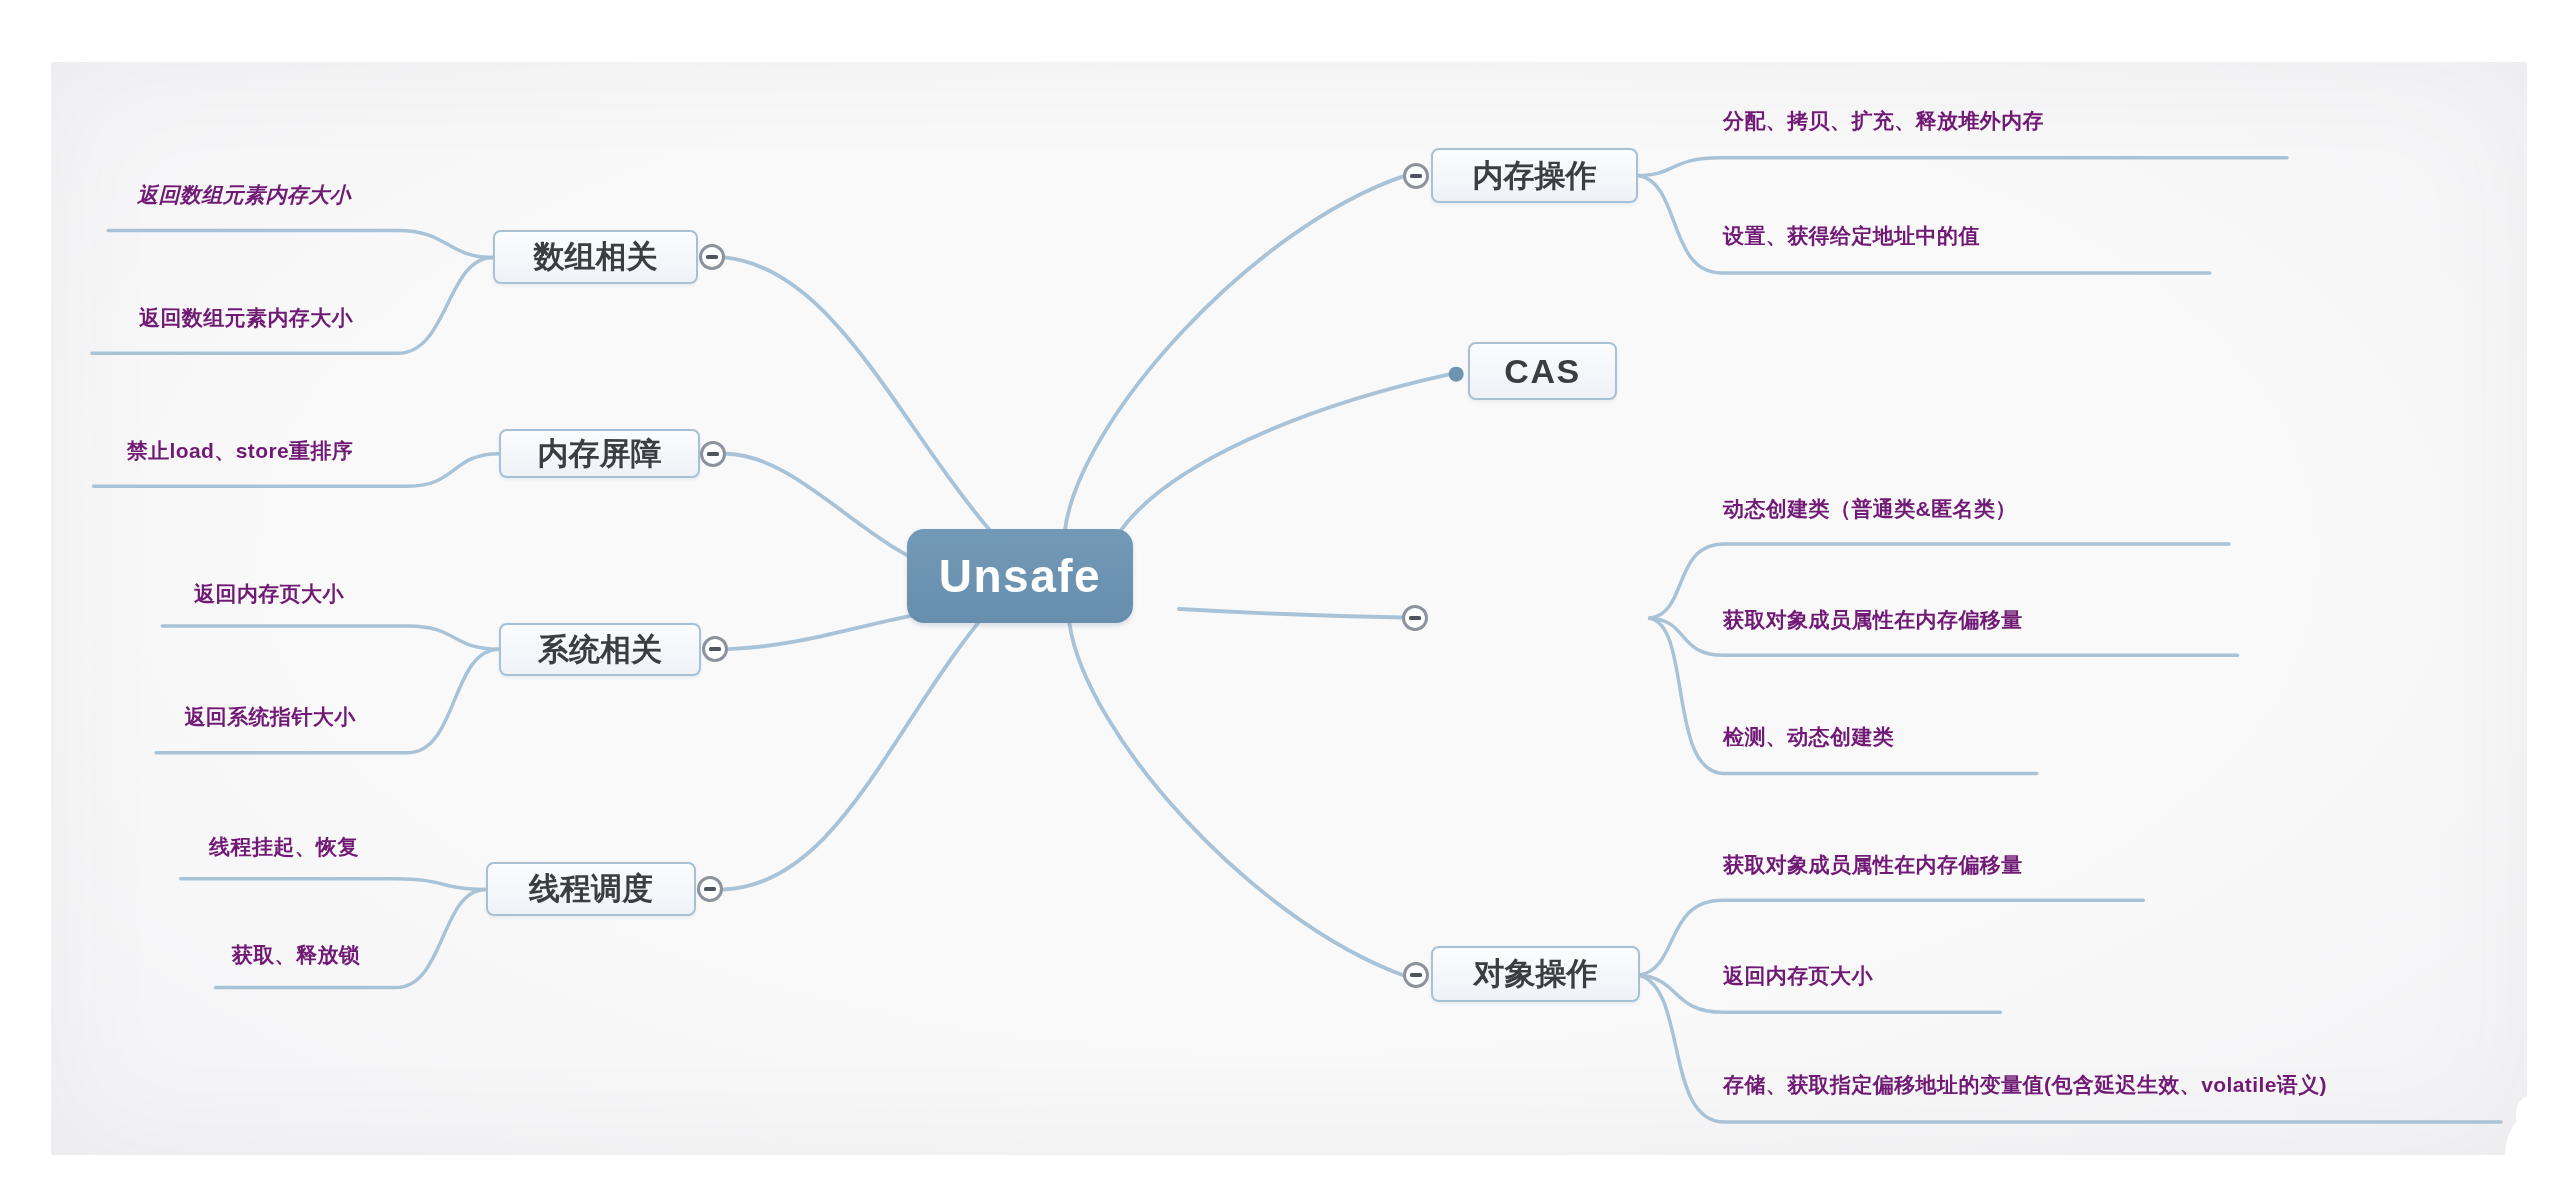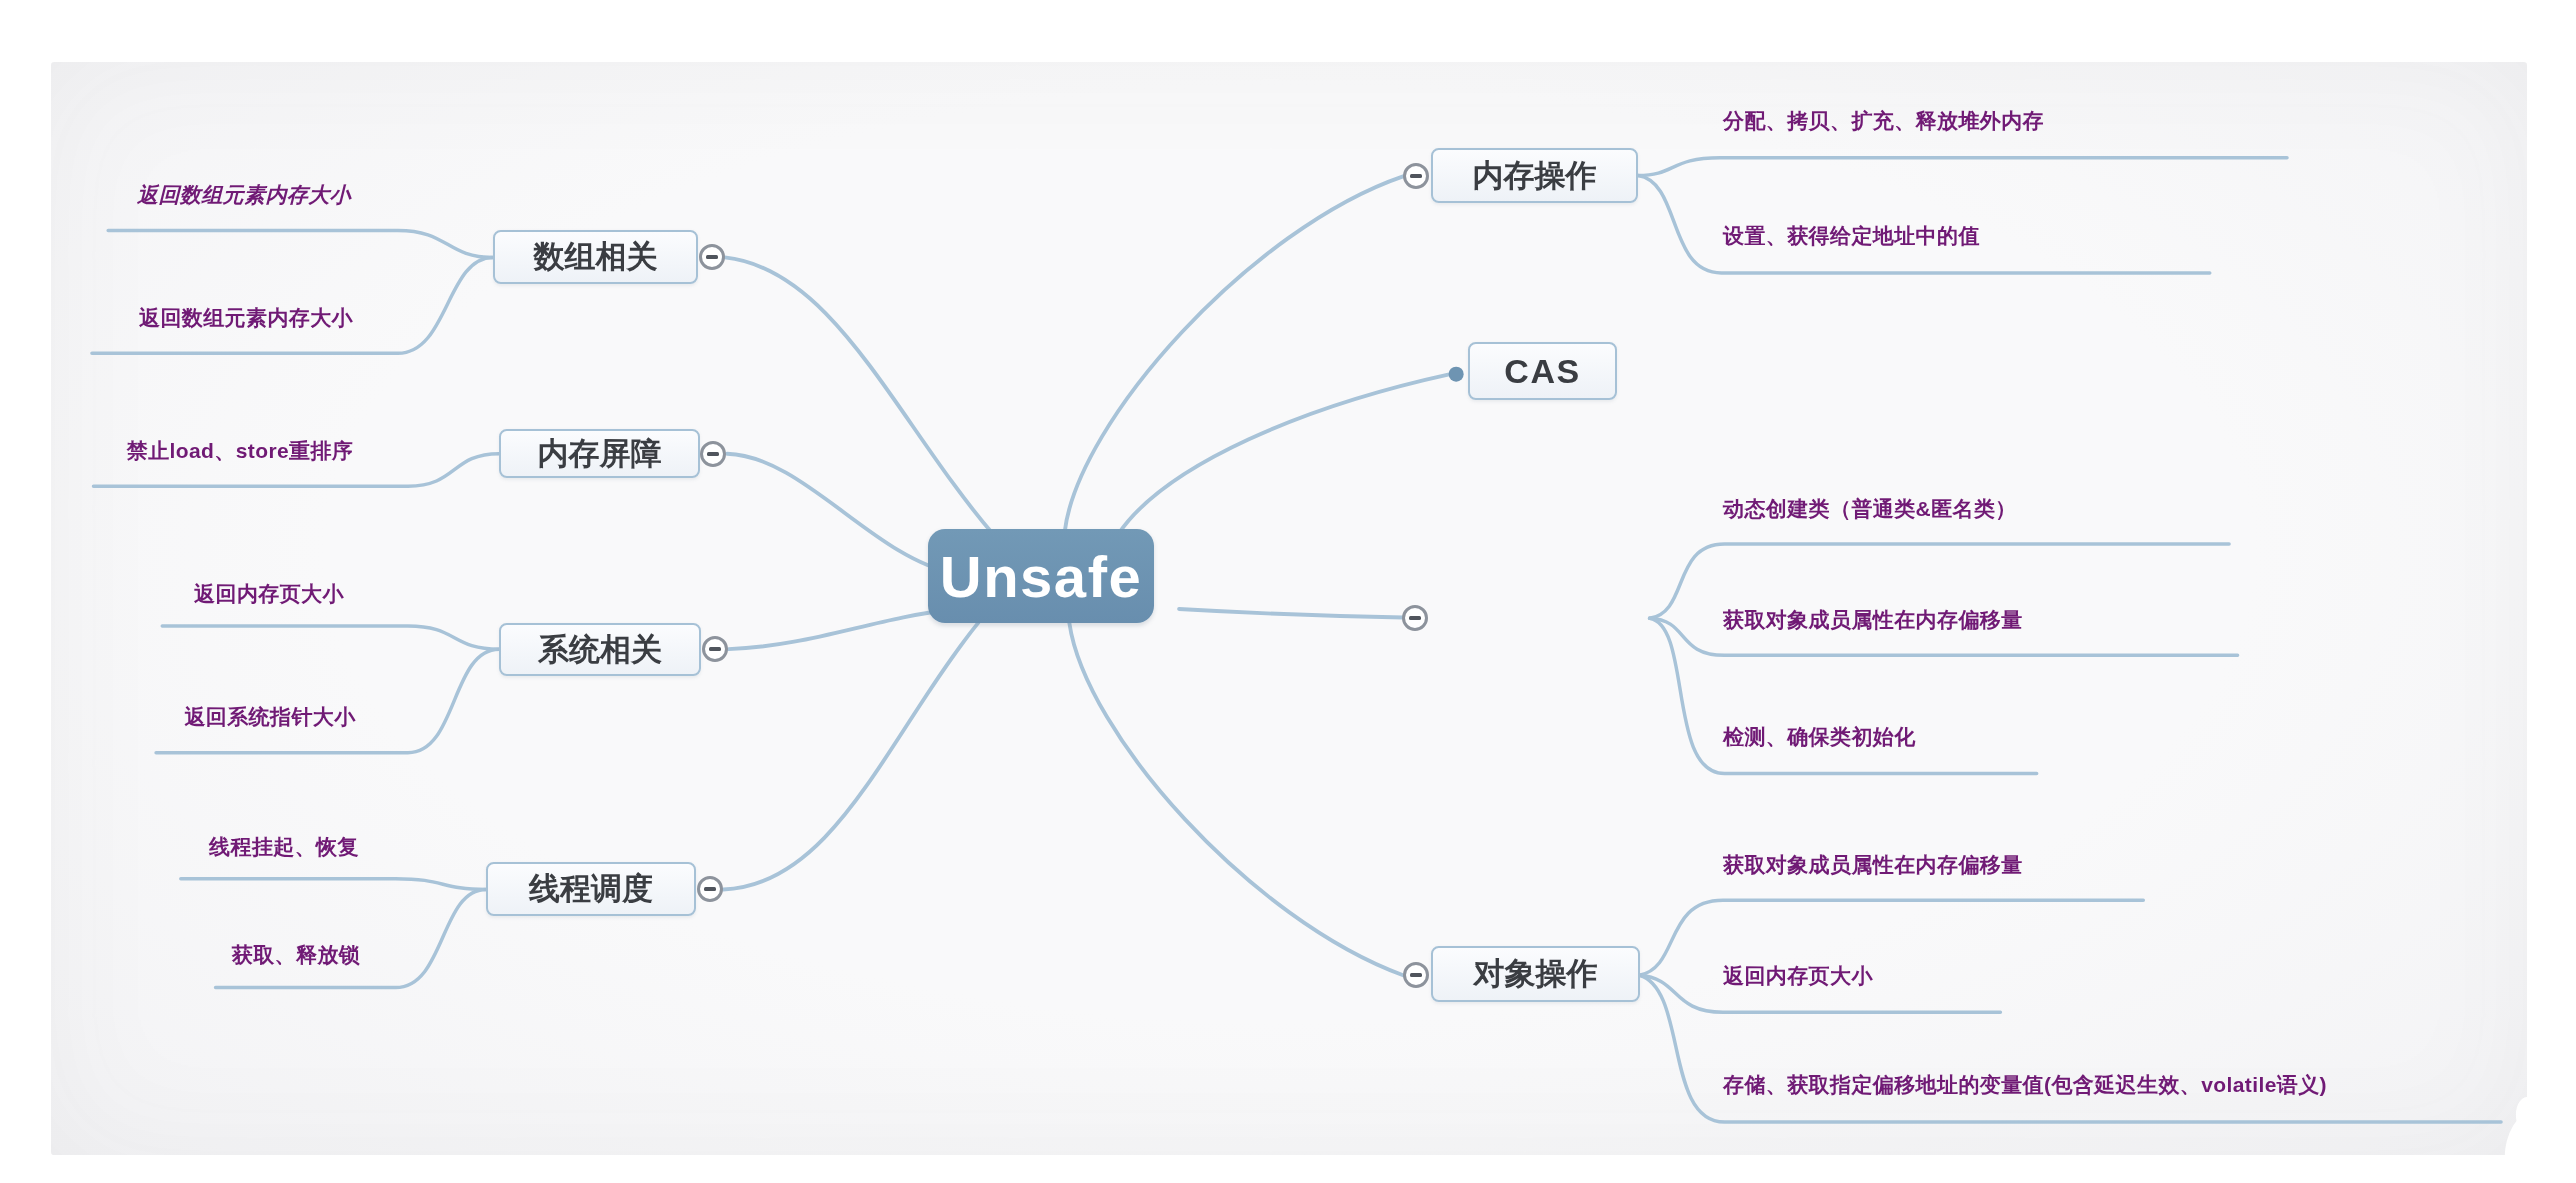--- a/index.html
+++ b/index.html
@@ -30,25 +30,25 @@
     color: #3a3d42;
     font-size: 31px; font-weight: 700;
     display: flex; align-items: center; justify-content: center;
     white-space: nowrap;
     box-shadow: 0 1.5px 3.1px rgba(100,120,140,0.10);
   }
   .topic.cas { font-weight: 600; font-size: 34px; letter-spacing: 1.5px; }
 
   .root-node {
     position: absolute;
-    left: 928px; top: 529px; width: 226px; height: 94px;
+    left: 907px; top: 529px; width: 226px; height: 94px;
     background: linear-gradient(180deg, #7299b6 0%, #688eae 100%);
     border-radius: 17px;
     color: #ffffff;
-    font-size: 58px; font-weight: 700; letter-spacing: 1.5px;
+    font-size: 46px; font-weight: 700; letter-spacing: 1.5px;
     display: flex; align-items: center; justify-content: center;
     box-shadow: 0 2.3px 4.6px rgba(80,100,120,0.18);
   }
 
   .collapse {
     position: absolute;
     width: 26px; height: 26px;
     box-sizing: border-box;
     border: 3.1px solid #8d939c;
     border-radius: 50%;
@@ -152,21 +152,21 @@
   <div class="leaf centered" style="left:240px; top:451px;">禁止load、store重排序</div>
   <div class="leaf centered" style="left:269px; top:594px;">返回内存页大小</div>
   <div class="leaf centered" style="left:270px; top:717px;">返回系统指针大小</div>
   <div class="leaf centered" style="left:284px; top:847px;">线程挂起、恢复</div>
   <div class="leaf centered" style="left:296px; top:955px;">获取、释放锁</div>
 
   <div class="leaf lefted" style="left:1723px; top:121px;">分配、拷贝、扩充、释放堆外内存</div>
   <div class="leaf lefted" style="left:1723px; top:236px;">设置、获得给定地址中的值</div>
   <div class="leaf lefted" style="left:1723px; top:509px;">动态创建类（普通类&amp;匿名类）</div>
   <div class="leaf lefted" style="left:1723px; top:620px;">获取对象成员属性在内存偏移量</div>
-  <div class="leaf lefted" style="left:1723px; top:737px;">检测、确保类初始化</div>
+  <div class="leaf lefted" style="left:1723px; top:737px;">检测、动态创建类</div>
   <div class="leaf lefted" style="left:1723px; top:865px;">获取对象成员属性在内存偏移量</div>
   <div class="leaf lefted" style="left:1723px; top:976px;">返回内存页大小</div>
   <div class="leaf lefted" style="left:1723px; top:1085px;">存储、获取指定偏移地址的变量值(包含延迟生效、volatile语义)</div>
 
   <svg class="cursor-shape" width="74" height="124" viewBox="0 0 96 160">
     <path d="M24 80 C20 58 30 48 40 54 L48 44 C54 30 68 30 76 40 L96 52 L96 160 L14 160 C4 128 8 100 24 80 Z" fill="#ffffff" stroke="#ffffff" stroke-width="10" stroke-linejoin="round"></path>
   </svg>
 </div>
 
 

